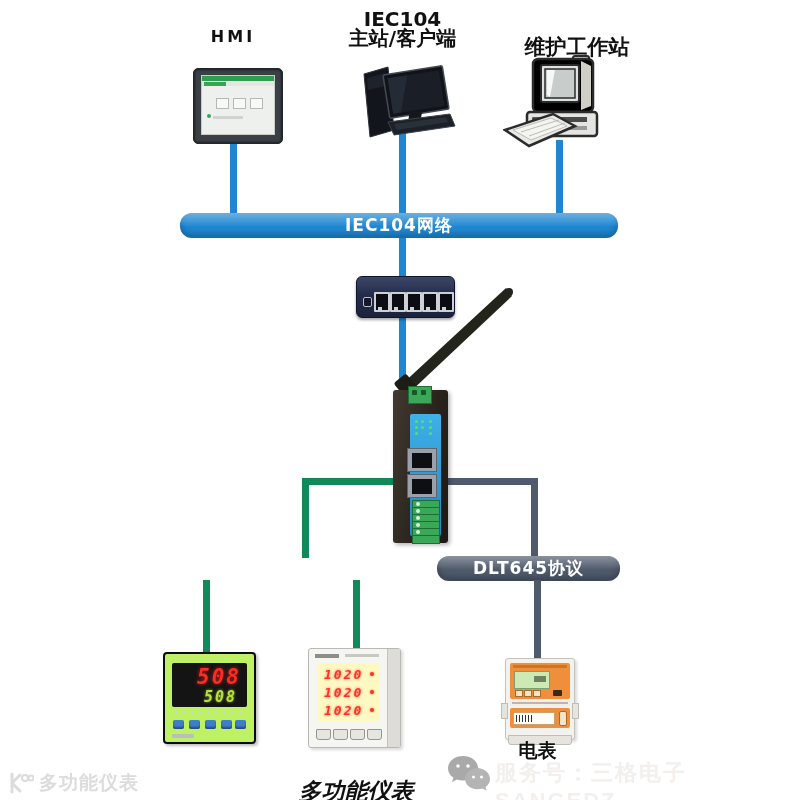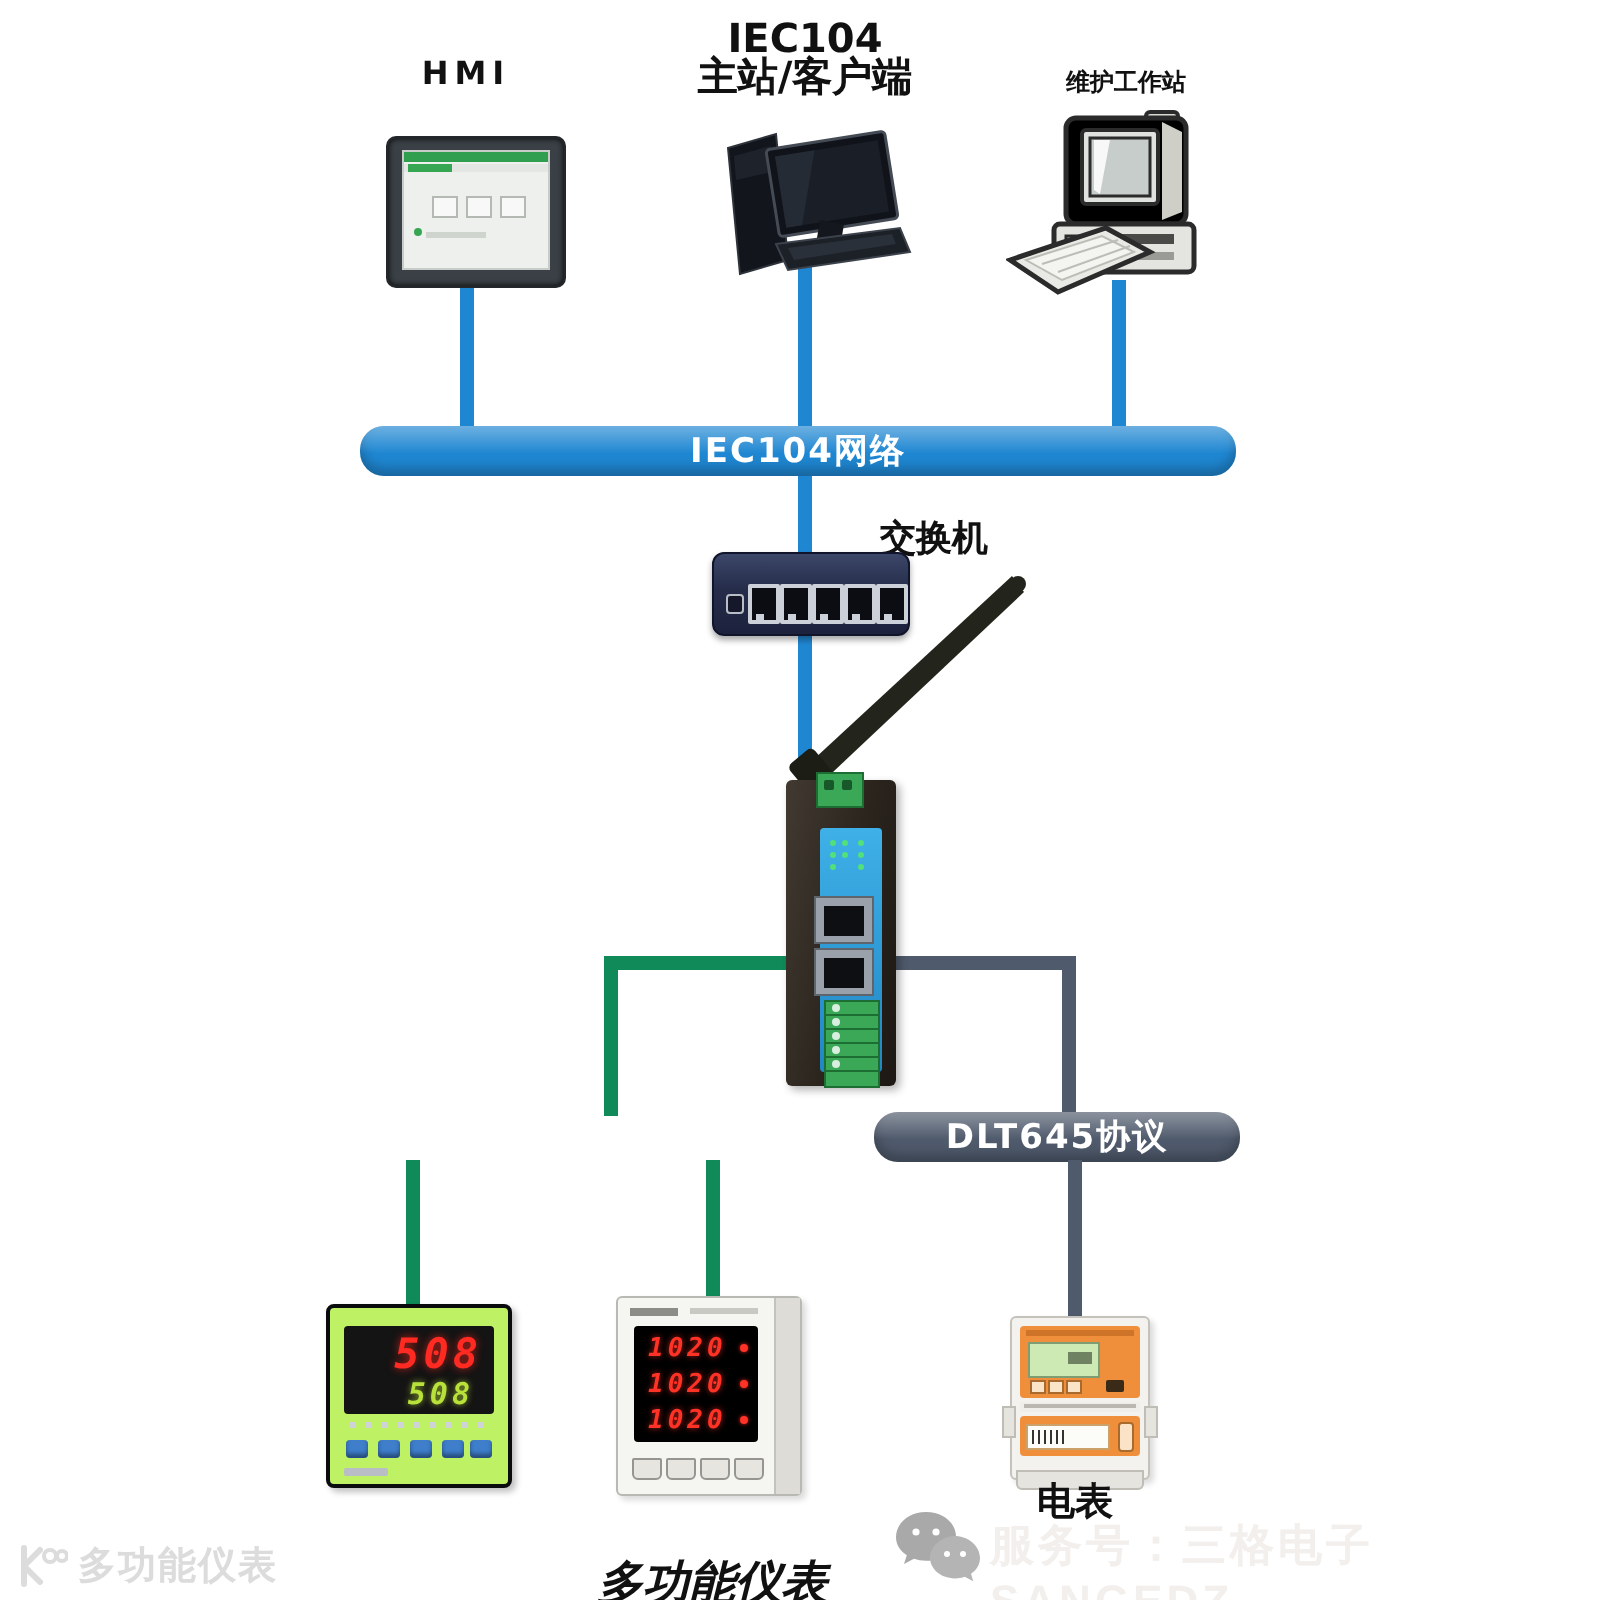--- a/index.html
+++ b/index.html
@@ -64,21 +64,21 @@
   .tctrl .marks{position:absolute;left:10px;top:57px;right:10px;height:3px;
        background:repeating-linear-gradient(90deg,#cfd2d6 0 3px,transparent 3px 8px);}
   .tctrl .btn{position:absolute;top:66px;width:11px;height:9px;background:#3f7ecb;border-radius:2px;box-shadow:inset 0 -2px 2px rgba(0,0,0,.4);}
   .tctrl .logo{position:absolute;left:7px;bottom:4px;width:22px;height:4px;background:#b9bec6;border-radius:1px;}
   
   .mmeter{position:absolute;left:308px;top:648px;width:91px;height:98px;background:#f5f5f2;
        border:1px solid #b9b9b4;border-radius:3px;box-shadow:2px 2px 3px rgba(0,0,0,.15);}
   .mmeter .side{position:absolute;right:0;top:0;width:12px;height:100%;background:#dddcd6;border-left:1px solid #c3c2bc;}
   .mmeter .brand{position:absolute;left:6px;top:5px;width:24px;height:4px;background:#8d8d88;}
   .mmeter .tline{position:absolute;left:36px;top:5px;width:34px;height:3px;background:#c9c9c3;}
-  .mmeter .disp{position:absolute;left:8px;top:14px;width:62px;height:58px;background:#000000;border-radius:2px;}
+  .mmeter .disp{position:absolute;left:8px;top:14px;width:62px;height:58px;background:#fef9c3;border-radius:2px;}
   .mmeter .rrow{position:absolute;left:7px;color:#ff3226;font-size:13px;text-shadow:0 0 3px rgba(255,50,40,.7);}
   .mmeter .unit{position:absolute;right:5px;width:4px;height:4px;background:#ff3226;border-radius:50%;box-shadow:0 0 2px rgba(255,50,40,.8);}
   .mmeter .btn{position:absolute;top:80px;width:13px;height:9px;background:#e6e5df;border:1px solid #96958f;border-radius:1px 1px 3px 3px;}
   
   .emeter{position:absolute;left:505px;top:658px;width:68px;height:80px;background:#f3f2ef;
        border:1px solid #c5c2bc;border-radius:3px;box-shadow:2px 2px 3px rgba(0,0,0,.15);}
   .emeter .top-orange{position:absolute;left:4px;top:4px;right:4px;height:36px;background:#ef8f3c;border-radius:2px;}
   .emeter .title{position:absolute;left:3px;top:2px;right:3px;height:3px;background:#b05f1a;opacity:.55;}
   .emeter .lcd{position:absolute;left:4px;top:8px;width:34px;height:16px;background:#cdeab4;border:1px solid #7f9d72;}
   .emeter .lcd i{position:absolute;right:3px;top:4px;width:12px;height:6px;background:#3c4a34;opacity:.65;}
@@ -101,21 +101,21 @@
 </head>
 <body>
 
 <div class="stage">
 
   <div class="lbl" style="left:198px;top:27px;width:70px;font-size:16px;letter-spacing:3px;">HMI</div>
   <div class="lbl" style="left:335px;top:10px;width:135px;font-size:20px;line-height:19px;">
     <span>IEC104</span><br>
     <span>主站/客户端</span>
   </div>
-  <div class="lbl" style="left:503px;top:33px;width:120px;font-size:12px;">维护工作站</div>
+  <div class="lbl" style="left:517px;top:33px;width:120px;font-size:21px;">维护工作站</div>
 
   <div class="vline" style="left: 230px; top: 138px; height: 80px; background: rgb(31, 135, 210);"></div>
   <div class="vline" style="left: 399px; top: 128px; height: 90px; background: rgb(31, 135, 210);"></div>
   <div class="vline" style="left: 556px; top: 140px; height: 78px; background: rgb(31, 135, 210);"></div>
 
   <div class="vline" style="left: 399px; top: 236px; height: 60px; background: rgb(31, 135, 210);"></div>
   <div class="vline" style="left: 399px; top: 312px; height: 84px; background: rgb(31, 135, 210);"></div>
 
   <div class="hmi">
     <div class="screen">
@@ -159,21 +159,20 @@
     <polygon points="2,76 50,60 72,72 26,92" fill="#e9e9e5" stroke="#2b2b2b" stroke-width="2.5"></polygon>
     <polygon points="10,76 48,64 64,72 28,86" fill="#f4f4f0" stroke="#bdbdb7" stroke-width="1"></polygon>
     <line x1="18" y1="78" x2="56" y2="66" stroke="#bdbdb7" stroke-width="1"></line>
     <line x1="26" y1="82" x2="62" y2="69" stroke="#bdbdb7" stroke-width="1"></line>
   </svg>
 
   <div class="bus" style="left: 180px; top: 213px; width: 438px; background: rgb(31, 135, 210);">
     <span>IEC104网络</span>
   </div>
 
-  <div class="lbl" style="left:440px;top:257px;width:110px;font-size:18px;text-align:left;">交换机</div>
   <div class="switch">
     <div class="jack"></div>
     <div class="port" style="left:17px;"></div>
     <div class="port" style="left:33px;"></div>
     <div class="port" style="left:49px;"></div>
     <div class="port" style="left:65px;"></div>
     <div class="port" style="left:81px;"></div>
   </div>
 
   <div class="hline" style="left: 302px; top: 478px; width: 100px; background: rgb(15, 138, 88);"></div>

